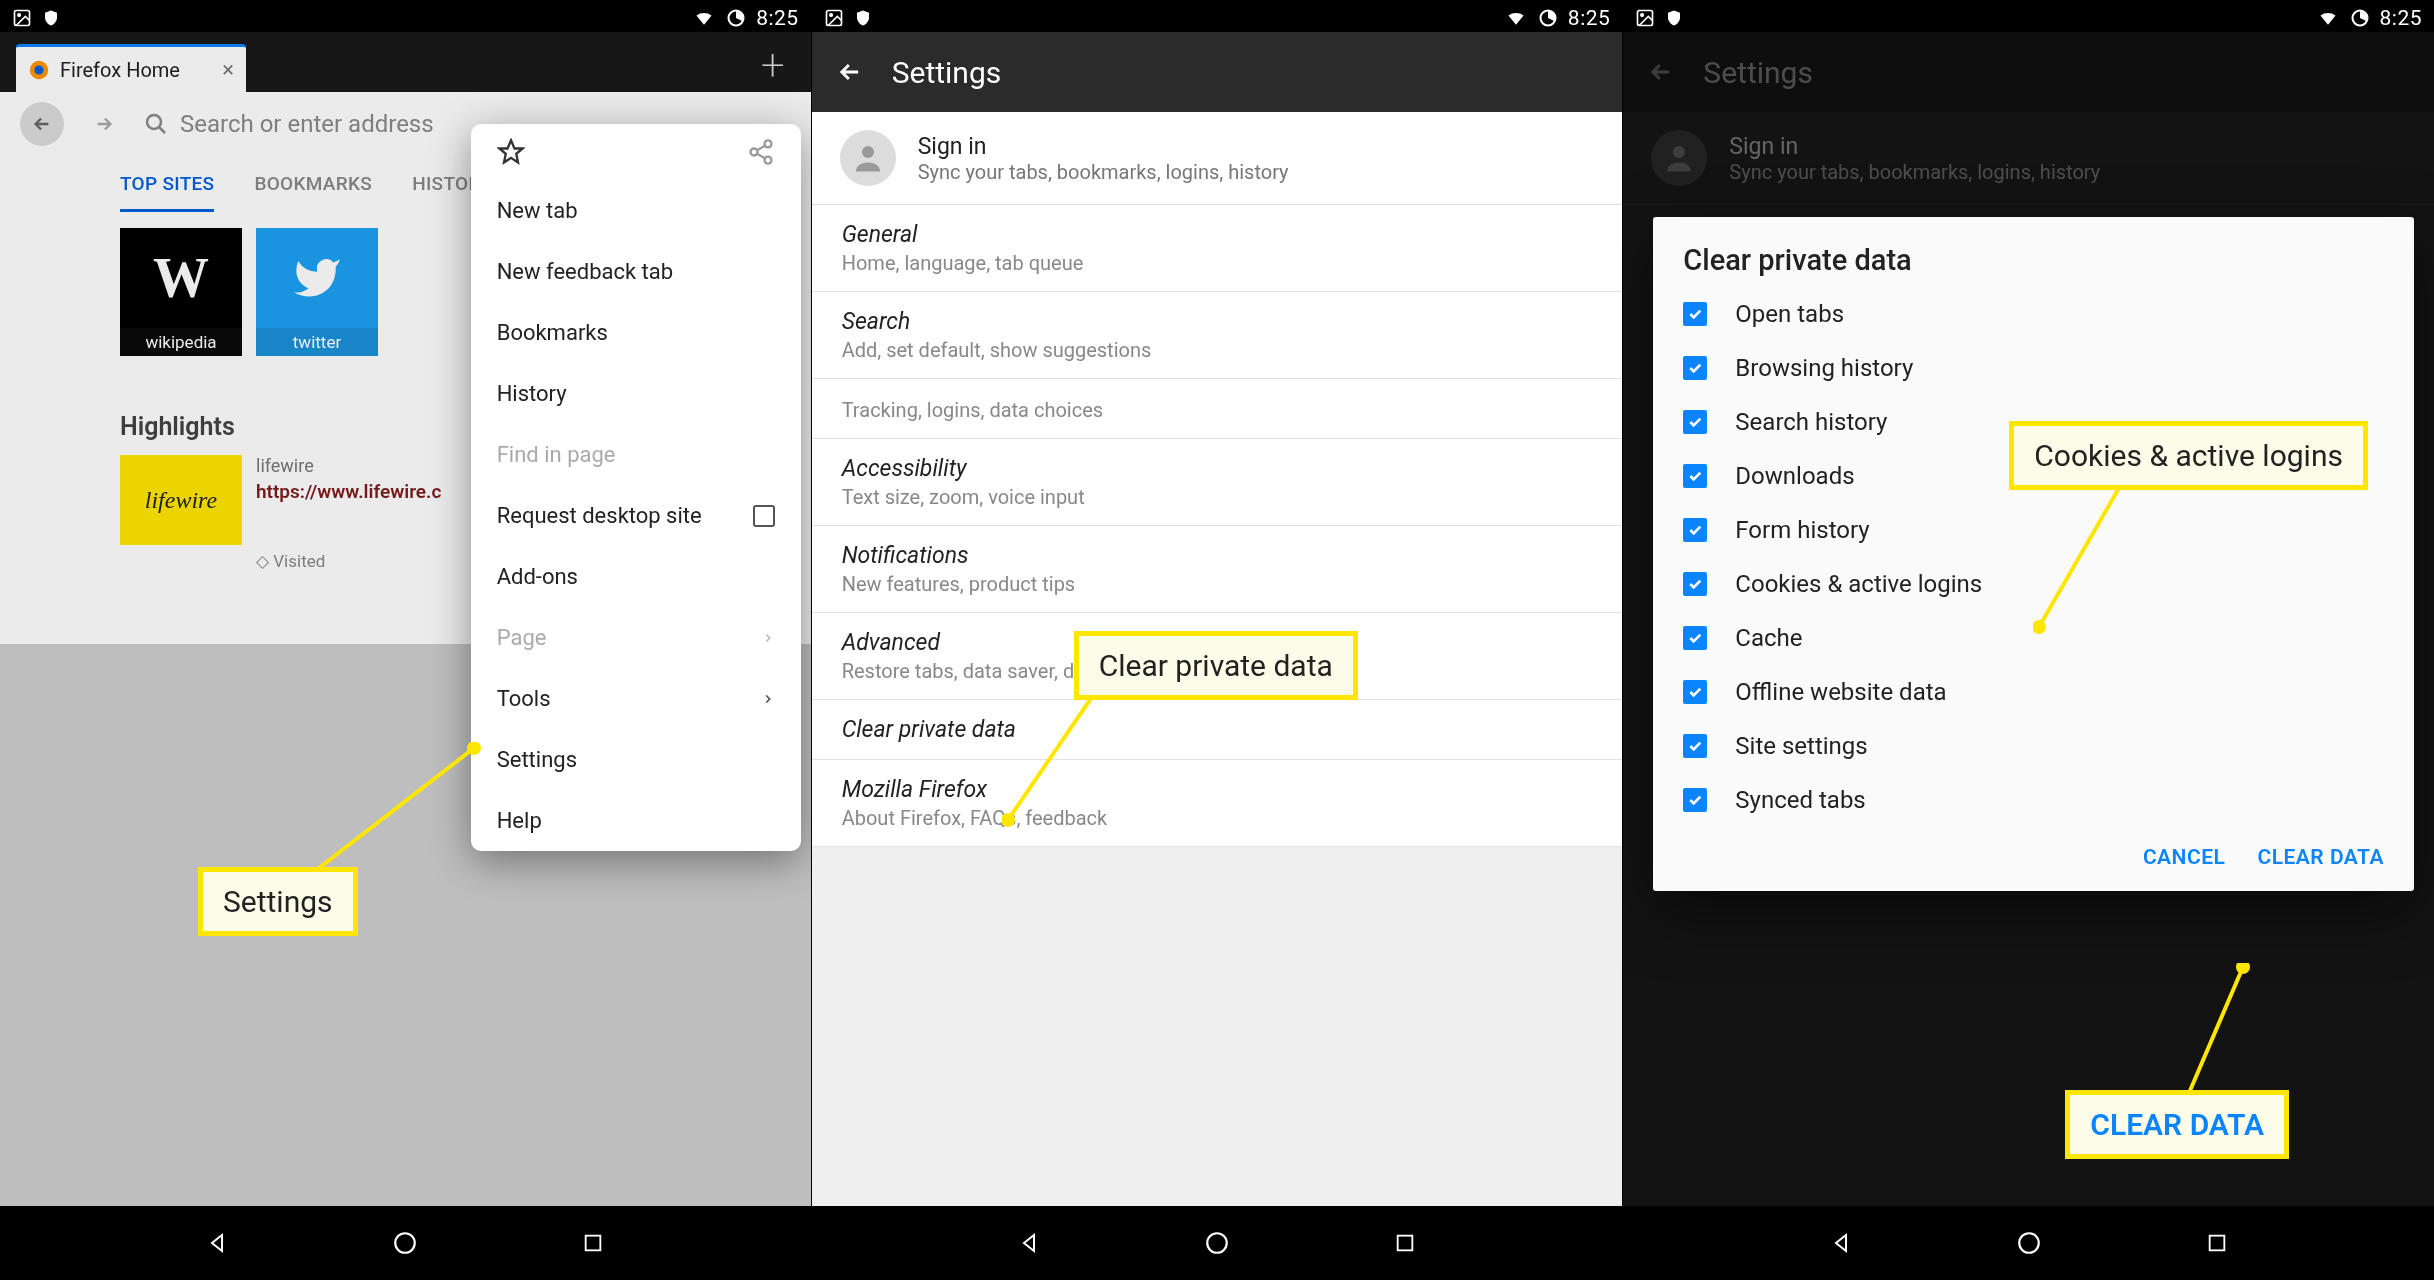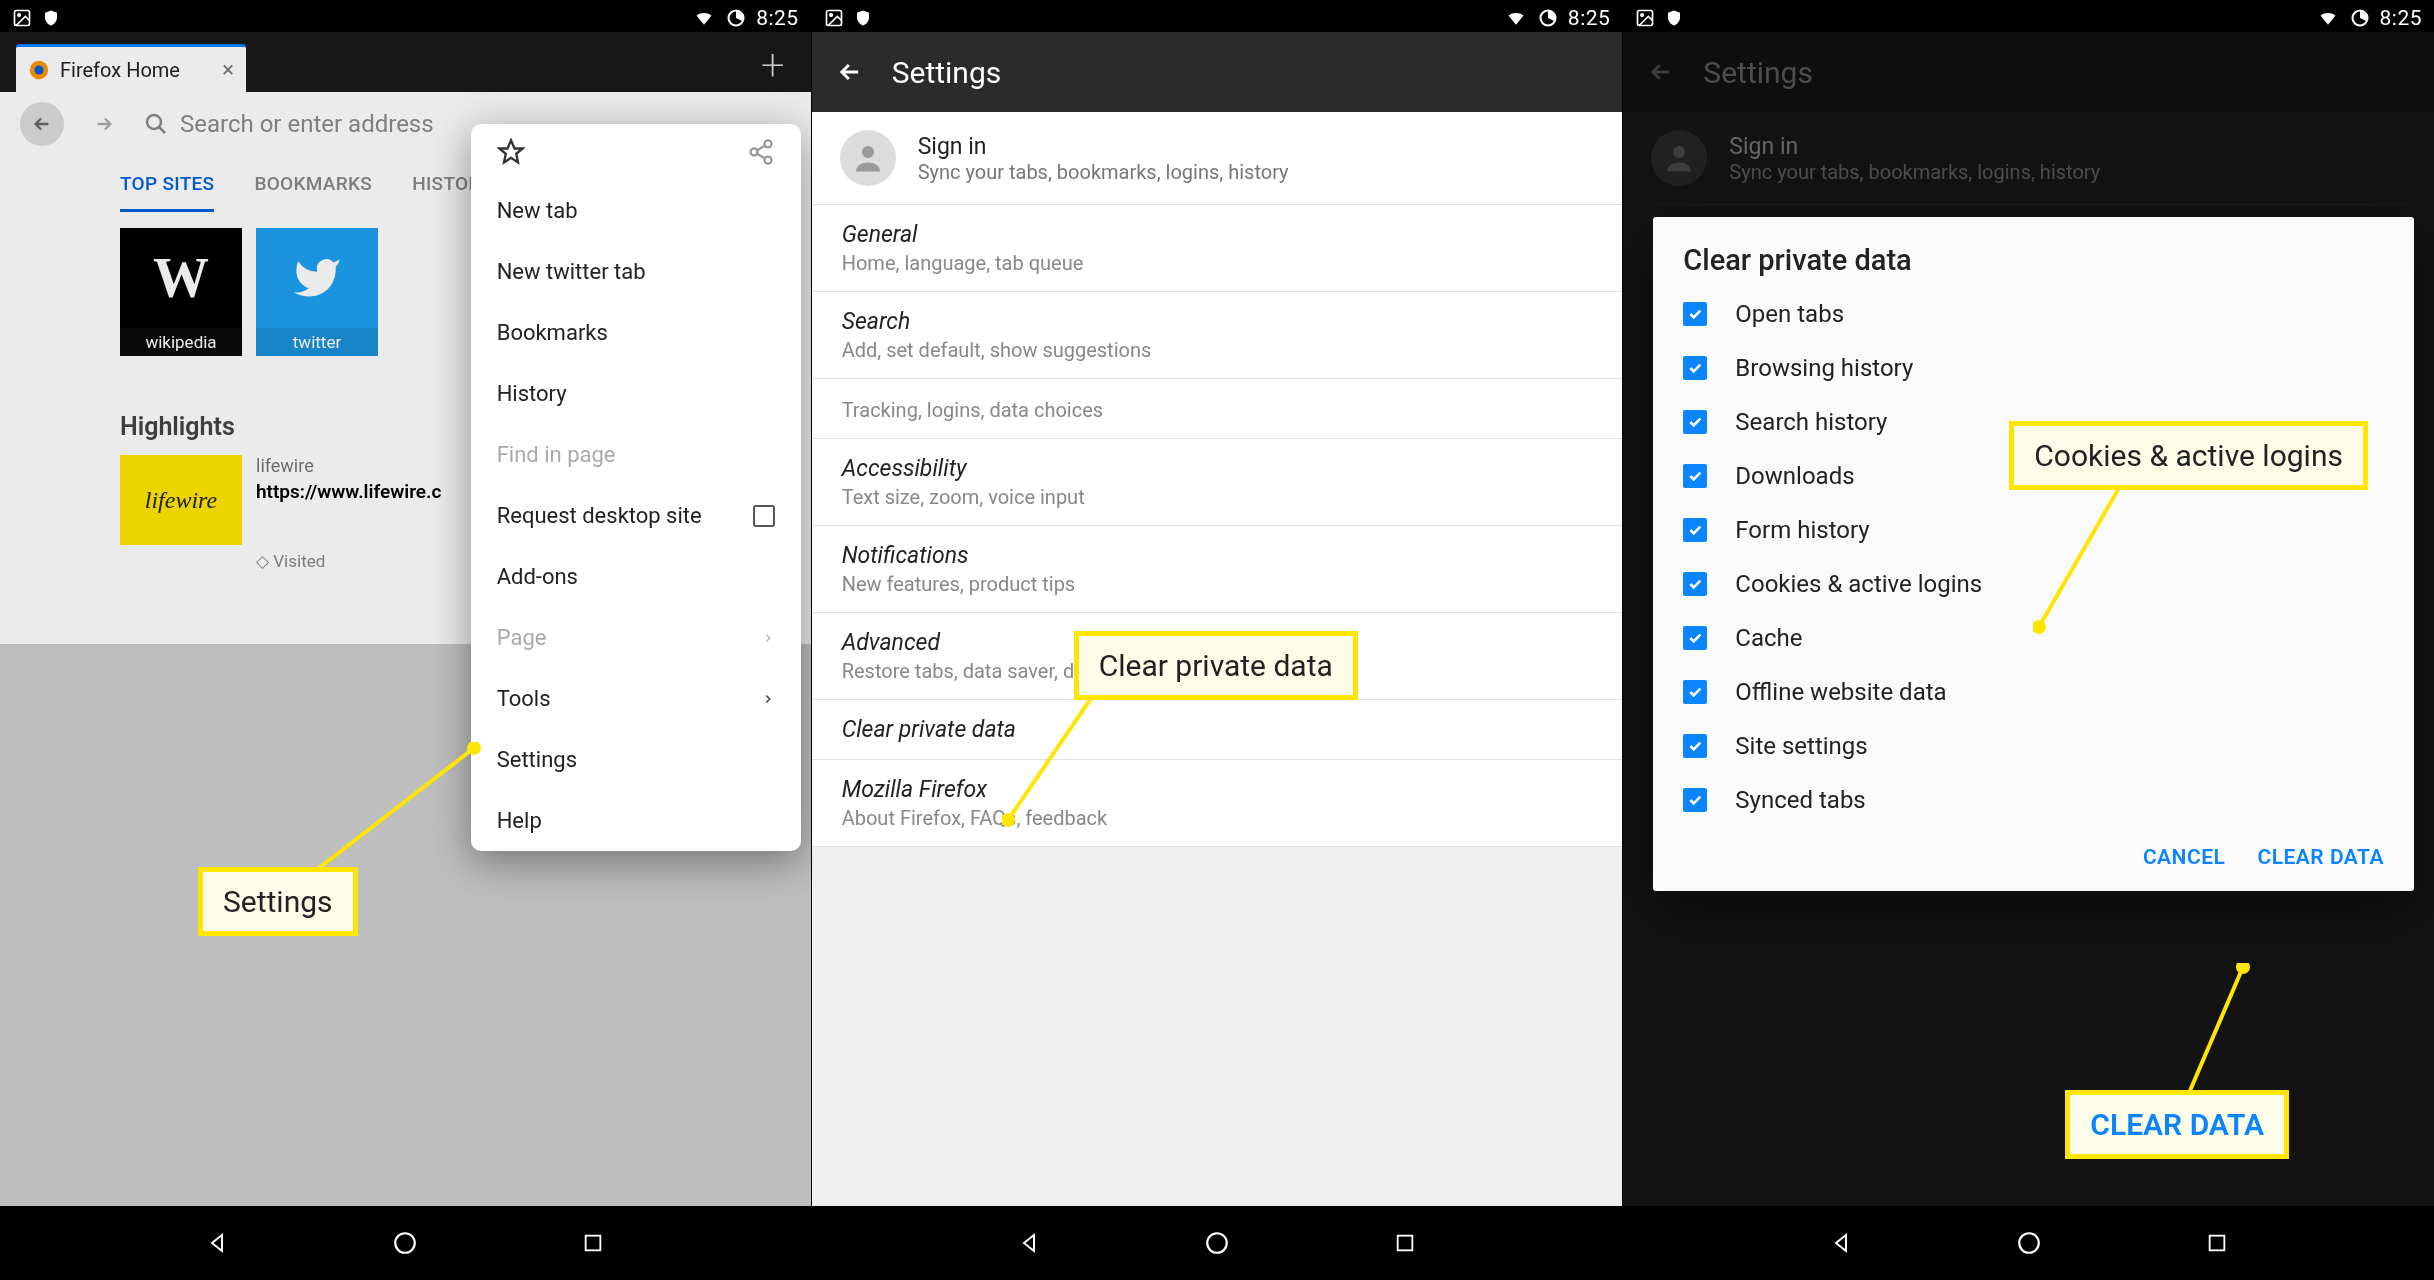--- a/index.html
+++ b/index.html
@@ -42,21 +42,21 @@
   .site-tile .label { text-align: center; font-size: 17px; color: #fff; padding-top: 4px; }
   .wiki { background: #000; }
   .twit { background: #1da1f2; }
   .wiki-label, .twit-label { background: #0b0b0b; padding: 4px 0; }
   .twit-label { background: #1a91da; }
   .highlights-title { font-size: 25px; font-weight: 600; color: #444; padding: 40px 120px 14px 120px; }
   .hl-card { display: flex; gap: 14px; padding: 0 120px; }
   .hl-thumb { width: 122px; height: 90px; background: #ffe600; display: flex; align-items: center; justify-content: center; }
   .hl-meta { display: flex; flex-direction: column; gap: 4px; font-size: 19px; color: #555; }
   .hl-meta .host { font-size: 18px; color: #777; }
-  .hl-meta .url { font-weight: 600; color: #000000; }
+  .hl-meta .url { font-weight: 600; color: #7f1d1d; }
   .hl-meta .visited { font-size: 17px; color: #888; margin-top: 44px; }
   .learn-more { text-align: right; padding: 28px 140px 0 0; }
   .learn-more a { color: #0a84ff; font-size: 22px; }
 
   
   .overflow-menu { position: absolute; top: 92px; right: 10px; width: 330px; background: #fff; box-shadow: 0 10px 40px rgba(0,0,0,0.4); z-index: 10; border-radius: 10px; }
   .menu-top { display: flex; justify-content: space-between; padding: 14px 26px; }
   .menu-top-icon { font-size: 30px; color: #333; }
   .menu-item { padding: 18px 26px; font-size: 22px; color: #222; display: flex; align-items: center; justify-content: space-between; }
   .menu-item.disabled { color: #aaa; }
@@ -220,21 +220,21 @@
                 <circle cx="18" cy="19" r="3"></circle>
                 <path d="M8.6 10.6l6.8-4M8.6 13.4l6.8 4"></path>
               </svg>
             </span>
         </div>
         <div id="menu-items">
             <div class="menu-item">
               <span>New tab</span>
             </div>
             <div class="menu-item">
-              <span>New twitter tab</span>
+              <span>New feedback tab</span>
             </div>
             <div class="menu-item">
               <span>Bookmarks</span>
             </div>
             <div class="menu-item">
               <span>History</span>
             </div>
             <div class="menu-item disabled">
               <span>Find in page</span>
             </div>

